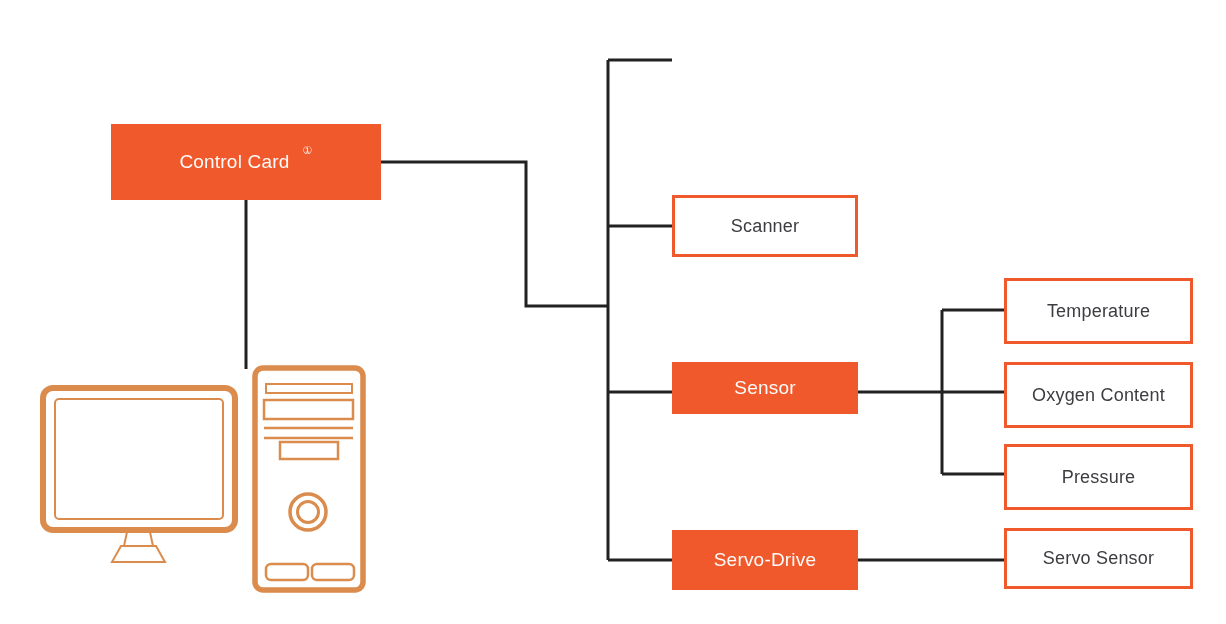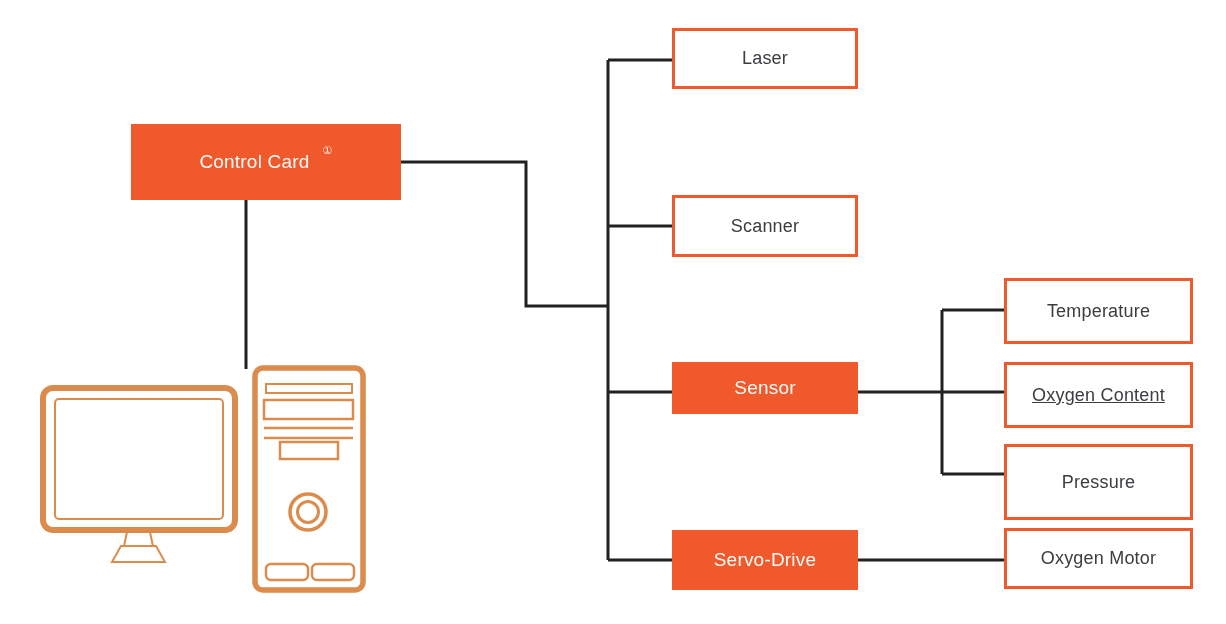--- a/index.html
+++ b/index.html
@@ -12,28 +12,28 @@
     position:absolute;display:flex;align-items:center;justify-content:center;
     box-sizing:border-box;font-size:18px;letter-spacing:0.2px;text-align:center;
   }
   .filled{background:#F0592B;color:#FDFBFA;font-size:19px;}
   .outlined{background:#ffffff;border:3px solid #F0592B;color:#3C3C41;}
   .sup{
     font-size:11px;line-height:1;margin-left:13px;transform:translateY(-12px);
     opacity:0.95;display:inline-block;
   }
   
-  #node-control-card{left:111px;top:124px;width:270px;height:76px;margin-left:20px;}
+  #node-control-card{left:111px;top:124px;width:270px;height:76px;}
   #node-laser      {left:672px;top:28px; width:186px;height:61px;}
   #node-scanner    {left:672px;top:195px;width:186px;height:62px;justify-content:center;}
   #node-sensor     {left:672px;top:362px;width:186px;height:52px;}
   #node-servo-drive{left:672px;top:530px;width:186px;height:60px;text-align:center;}
   #node-temperature   {left:1004px;top:278px;width:189px;height:66px;text-align:center;}
-  #node-oxygen-content{left:1004px;top:362px;width:189px;height:66px;text-decoration:underline;}
-  #node-pressure      {left:1004px;top:444px;width:189px;height:76px;}
+  #node-oxygen-content{left:1004px;top:362px;width:189px;height:66px;}
+  #node-pressure      {left:1004px;top:444px;width:189px;height:66px;}
   #node-servo-motor   {left:1004px;top:528px;width:189px;height:61px;}
 </style>
 </head>
 <body>
 
 <div class="stage">
 
   <svg class="layer" width="1226" height="624" viewBox="0 0 1226 624">
 
     <g stroke="#232020" stroke-width="3" fill="none">
@@ -76,23 +76,20 @@
         <rect x="312" y="564" width="42" height="16" rx="5" stroke-width="2.5"></rect>
       </g>
     </g>
   </svg>
 
   <div class="node filled" id="node-control-card">
     <span>Control Card</span>
     <span class="sup">①</span>
   </div>
 
-  <div class="node outlined" id="node-laser">
-    <span>Laser</span>
-  </div>
 
   <div class="node outlined" id="node-scanner">
     <span>Scanner</span>
   </div>
 
   <div class="node filled" id="node-sensor">
     <span>Sensor</span>
   </div>
 
   <div class="node filled" id="node-servo-drive">
@@ -105,16 +102,16 @@
 
   <div class="node outlined" id="node-oxygen-content">
     <span>Oxygen Content</span>
   </div>
 
   <div class="node outlined" id="node-pressure">
     <span>Pressure</span>
   </div>
 
   <div class="node outlined" id="node-servo-motor">
-    <span>Oxygen Motor</span>
+    <span>Servo Sensor</span>
   </div>
 
 </div>
 
 </body></html>

